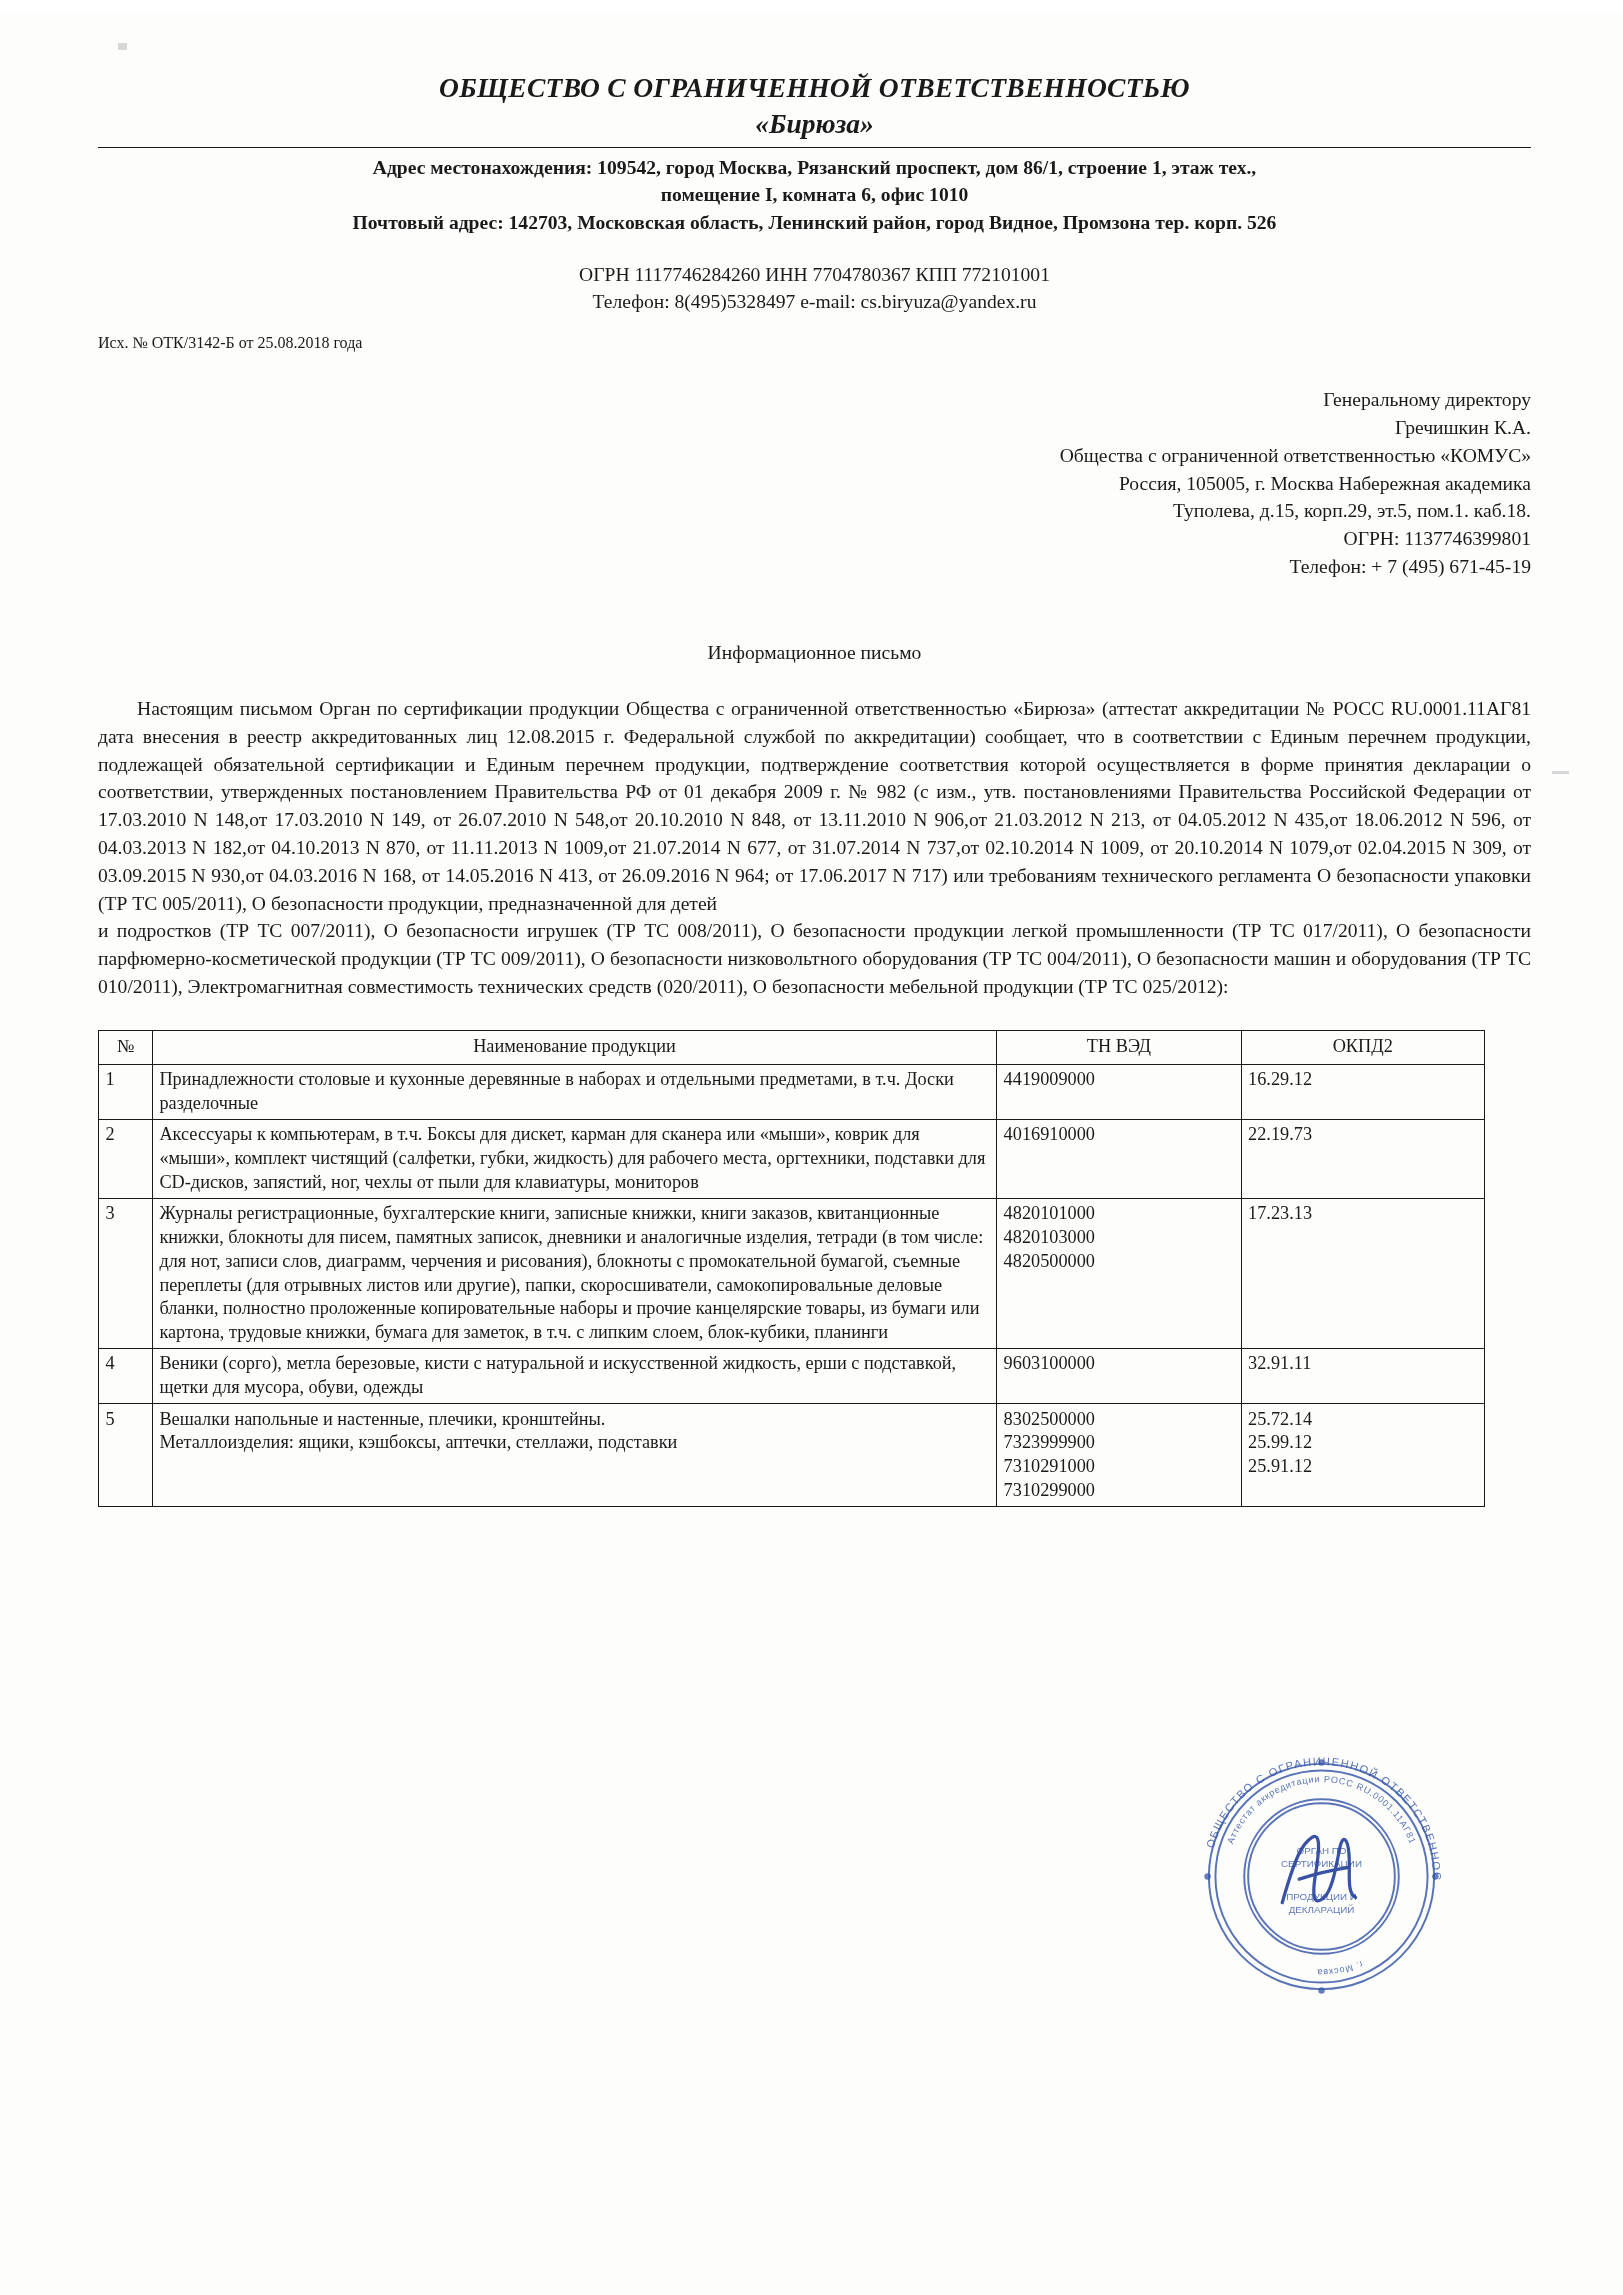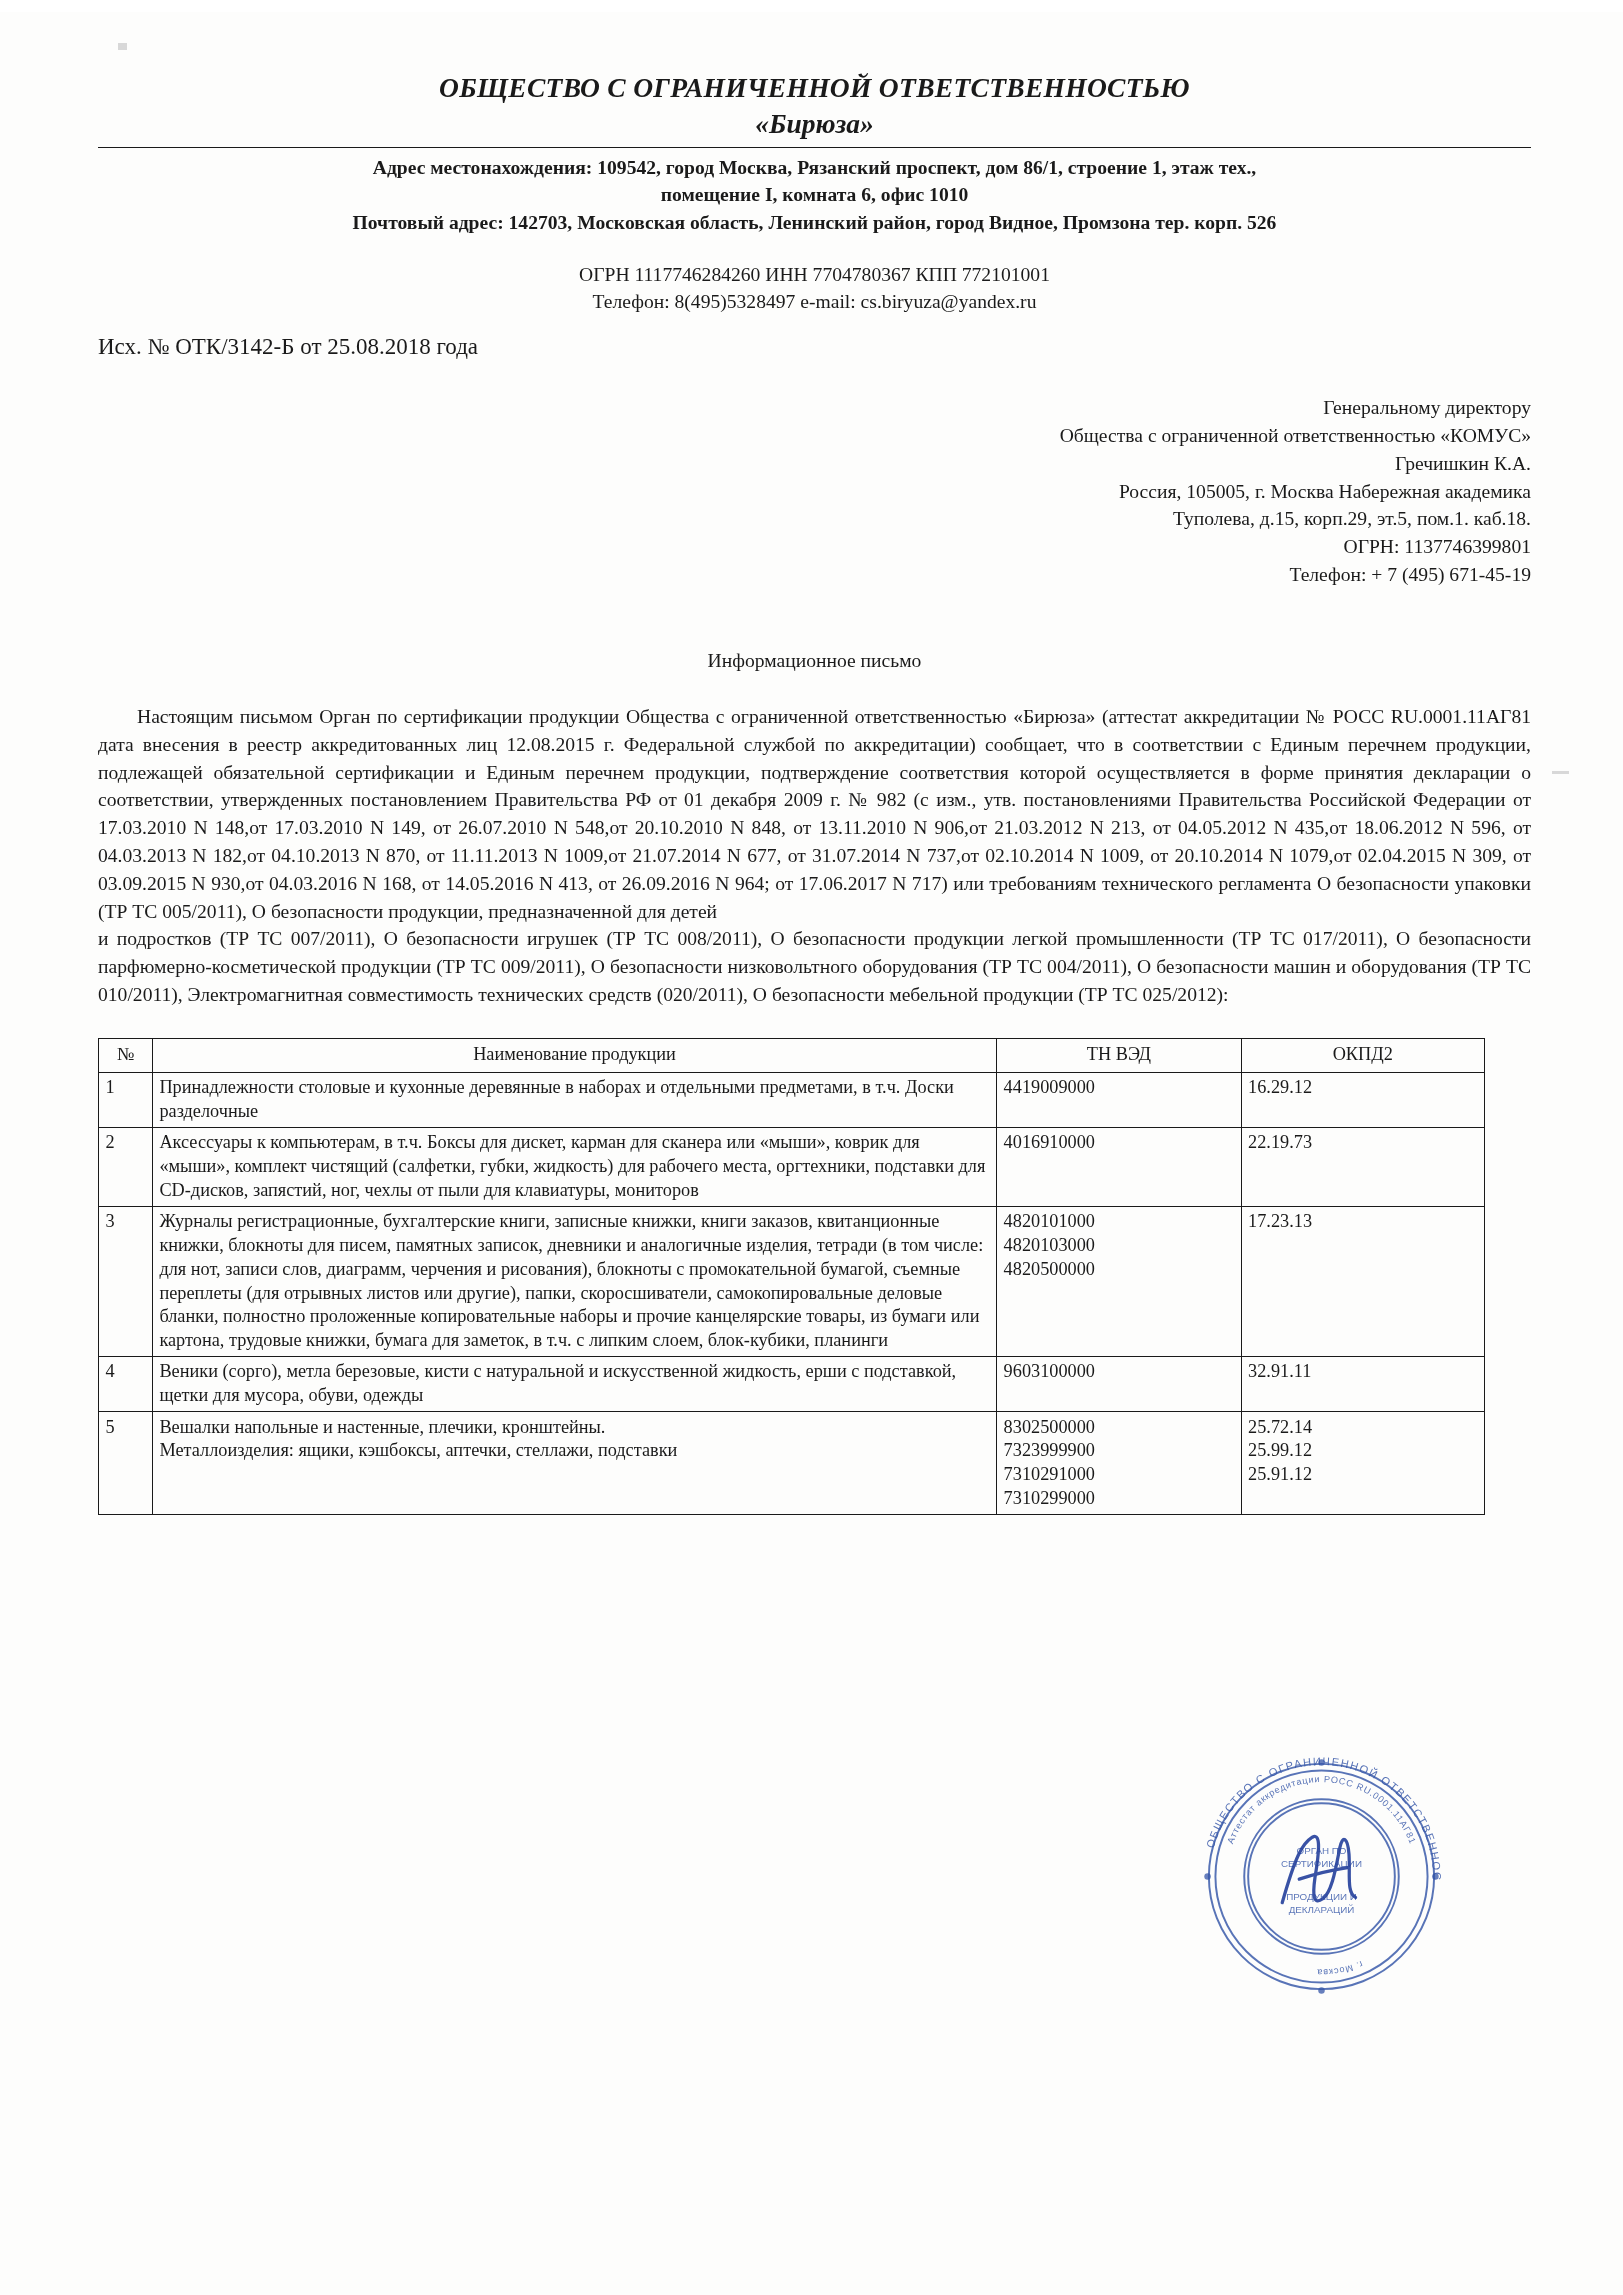--- a/index.html
+++ b/index.html
@@ -58,21 +58,21 @@
     line-height: 1.38;
     font-weight: bold;
   }
   .contacts {
     text-align: center;
     font-size: 19.6px;
     line-height: 1.38;
     margin-top: 25px;
   }
   .outgoing {
-    font-size: 23px;
+    font-size: 16px;
     margin-top: 19.6px;
   }
 
   
   .addressee {
     margin-top: 34px;
     text-align: right;
     font-size: 19.6px;
     line-height: 1.42;
   }
@@ -162,22 +162,22 @@
       <div class="addr">Адрес местонахождения: 109542, город Москва, Рязанский проспект, дом 86/1, строение 1, этаж тех.,</div>
       <div class="addr">помещение I, комната 6, офис 1010</div>
       <div class="addr">Почтовый адрес: 142703, Московская область, Ленинский район, город Видное, Промзона тер. корп. 526</div>
       <div class="contacts">ОГРН 1117746284260 ИНН 7704780367 КПП 772101001</div>
       <div class="contacts" style="margin-top:0">Телефон: 8(495)5328497 e-mail: cs.biryuza@yandex.ru</div>
       <div class="outgoing">Исх. № ОТК/3142-Б от 25.08.2018 года</div>
     </div>
 
     <div class="addressee">
       <div>Генеральному директору</div>
+      <div>Гречишкин К.А.</div>
       <div>Общества с ограниченной ответственностью «КОМУС»</div>
-      <div>Гречишкин К.А.</div>
       <div>Россия, 105005, г. Москва Набережная академика</div>
       <div>Туполева, д.15, корп.29, эт.5, пом.1. каб.18.</div>
       <div>ОГРН: 1137746399801</div>
       <div>Телефон: + 7 (495) 671-45-19</div>
     </div>
 
     <div class="letter-title">Информационное письмо</div>
 
     <div class="body-text">
       <p class="indent">Настоящим письмом Орган по сертификации продукции Общества с ограниченной ответственностью «Бирюза» (аттестат аккредитации № РОСС RU.0001.11АГ81 дата внесения в реестр аккредитованных лиц    12.08.2015 г. Федеральной службой по аккредитации) сообщает, что в соответствии с Единым перечнем продукции, подлежащей обязательной сертификации и Единым перечнем продукции, подтверждение соответствия которой осуществляется в форме принятия декларации о соответствии, утвержденных постановлением Правительства РФ от 01 декабря 2009 г. № 982 (с изм., утв. постановлениями Правительства Российской Федерации от 17.03.2010 N 148,от 17.03.2010 N 149, от 26.07.2010 N 548,от 20.10.2010 N 848, от 13.11.2010 N 906,от 21.03.2012 N 213, от 04.05.2012 N 435,от 18.06.2012 N 596, от 04.03.2013 N 182,от 04.10.2013 N 870, от 11.11.2013 N 1009,от 21.07.2014 N 677, от 31.07.2014 N 737,от 02.10.2014 N 1009, от 20.10.2014 N 1079,от 02.04.2015 N 309, от 03.09.2015 N 930,от 04.03.2016 N 168, от 14.05.2016 N 413, от 26.09.2016 N 964; от 17.06.2017 N 717) или требованиям технического регламента О безопасности упаковки (ТР ТС 005/2011), О безопасности продукции, предназначенной для детей</p>

